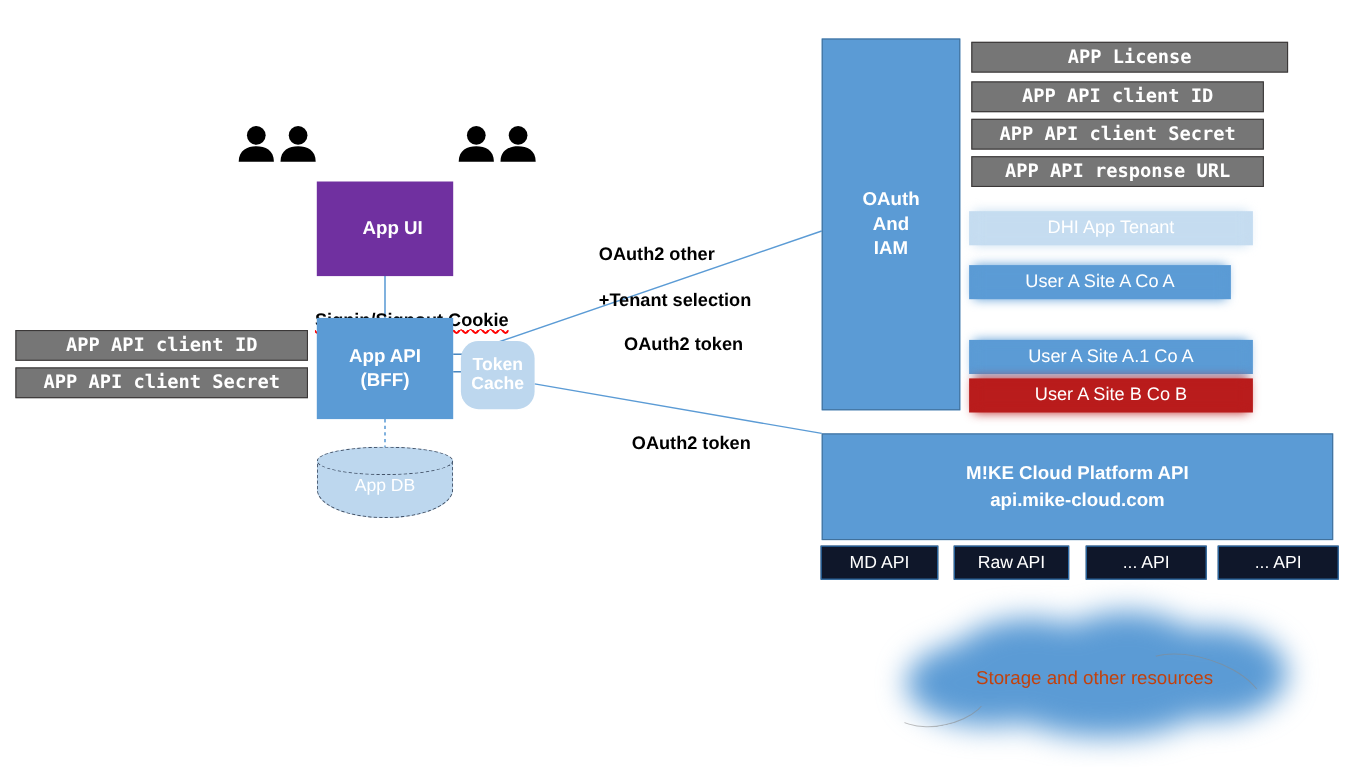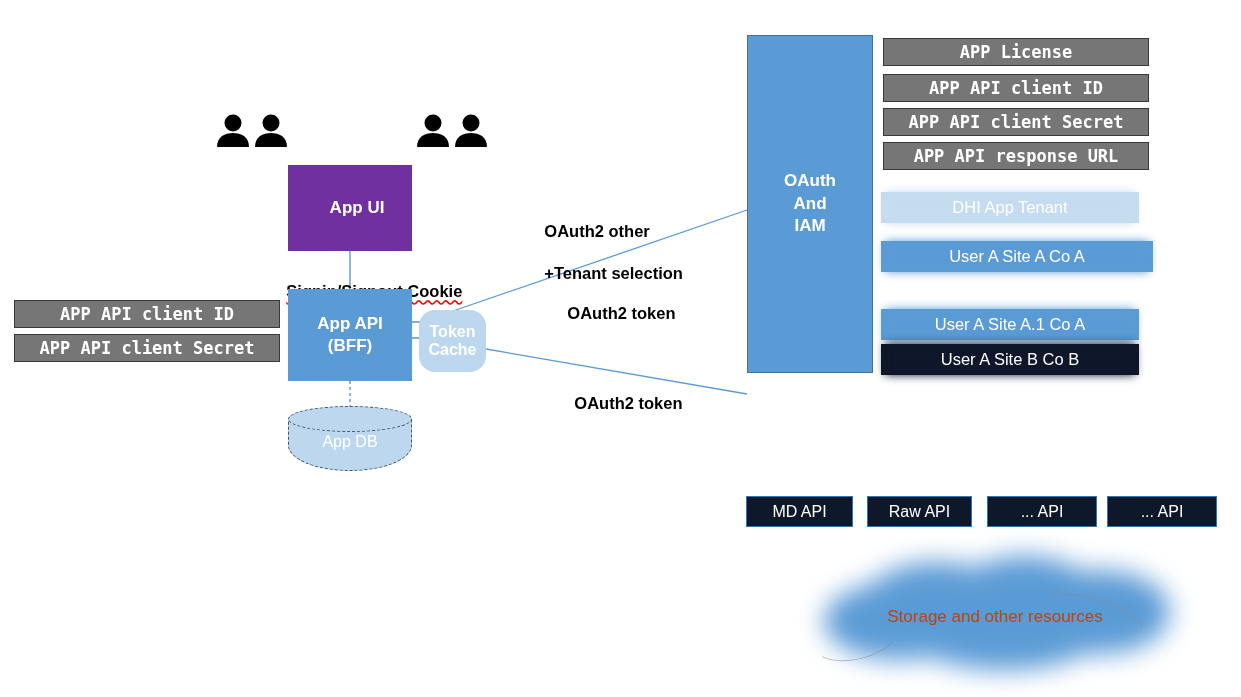--- a/index.html
+++ b/index.html
@@ -242,46 +242,50 @@
   <div class="label" style="left:556px;top:372px;font-size:16.5px;">
     <span>OAuth2 token</span>
   </div>
 
   <div class="box blue-plain" style="left:747px;top:35px;width:126px;height:338px;font-size:17px;flex-direction:column;line-height:1.35;">
     <span>OAuth</span>
     <span>And</span>
     <span>IAM</span>
   </div>
 
-  <div class="box chip-gray" style="left:883px;top:38px;width:266px;height:28px;font-size:17px;">
+  <div class="box chip-gray" style="left:883px;top:38px;width:288px;height:28px;font-size:17px;">
     <span>APP License</span>
   </div>
   <div class="box chip-gray" style="left:883px;top:74px;width:266px;height:28px;font-size:17px;">
     <span>APP API client ID</span>
   </div>
   <div class="box chip-gray" style="left:883px;top:108px;width:266px;height:28px;font-size:17px;">
     <span>APP API client Secret</span>
   </div>
   <div class="box chip-gray" style="left:883px;top:142px;width:266px;height:28px;font-size:17px;">
     <span>APP API response URL</span>
   </div>
 
   <div class="pill" style="left:881px;top:192px;width:258px;height:31px;background:#C5DCF0;font-size:16.5px;">
     <span class="pill-inner">DHI App Tenant</span>
   </div>
-  <div class="pill" style="left:881px;top:241px;width:272px;height:31px;background:#5B9BD5;font-size:16.5px;">
+  <div class="pill" style="left:881px;top:241px;width:238px;height:31px;background:#5B9BD5;font-size:16.5px;">
     <span class="pill-inner">User A Site A Co A</span>
   </div>
   <div class="pill" style="left:881px;top:289px;width:258px;height:31px;background:#5B9BD5;font-size:16.5px;margin-top:20px;">
     <span class="pill-inner">User A Site A.1 Co A</span>
   </div>
-  <div class="pill" style="left:881px;top:344px;width:258px;height:31px;background:#0f172a;font-size:16.5px;">
+  <div class="pill" style="left:881px;top:344px;width:258px;height:31px;background:#b91c1c;font-size:16.5px;">
     <span class="pill-inner">User A Site B Co B</span>
   </div>
 
+  <div class="box blue-plain" style="left:747px;top:394px;width:465px;height:97px;font-size:17px;flex-direction:column;line-height:1.45;">
+    <span>M!KE Cloud Platform API</span>
+    <span>api.mike-cloud.com</span>
+  </div>
 
   <div class="box blue-bordered" style="left:746px;top:496px;width:107px;height:31px;font-size:16px;font-weight:normal;">
     <span>MD API</span>
   </div>
   <div class="box blue-bordered" style="left:867px;top:496px;width:105px;height:31px;font-size:16px;font-weight:normal;">
     <span>Raw API</span>
   </div>
   <div class="box blue-bordered" style="left:987px;top:496px;width:110px;height:31px;font-size:16px;font-weight:normal;">
     <span>... API</span>
   </div>

